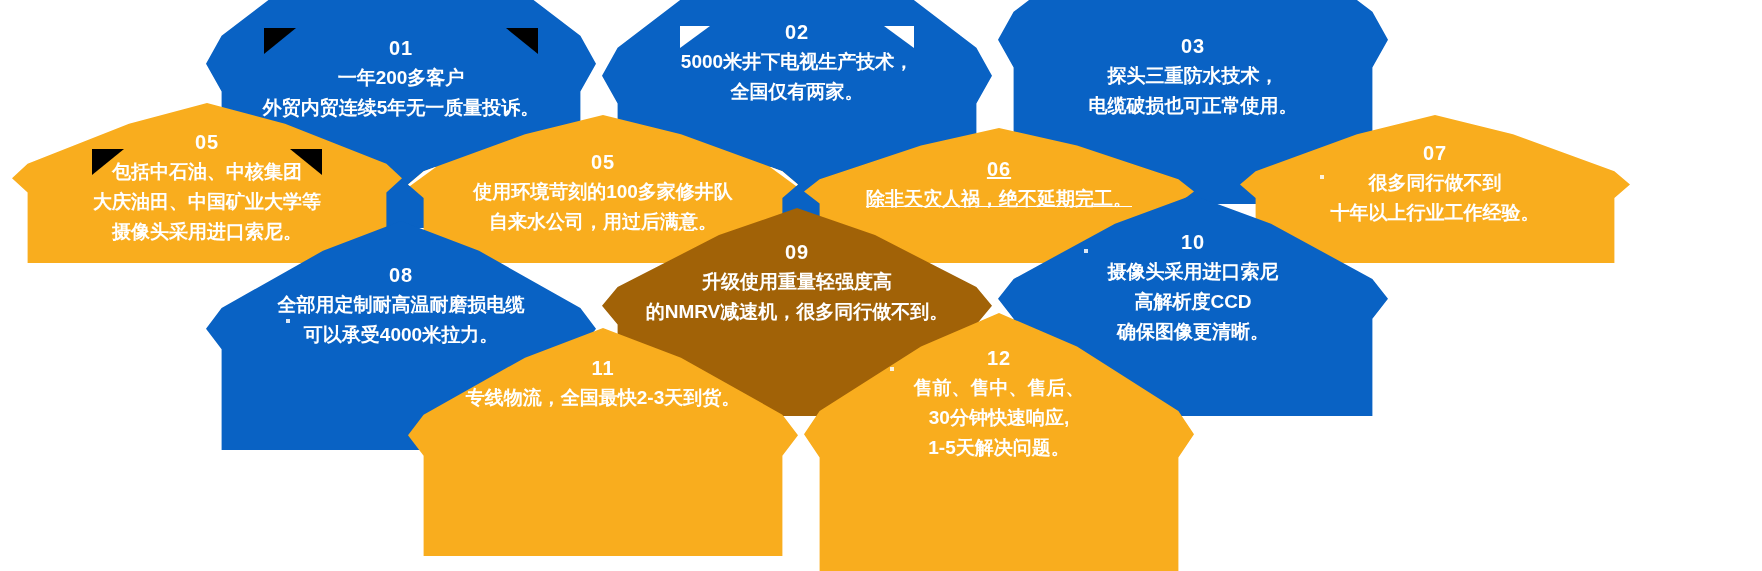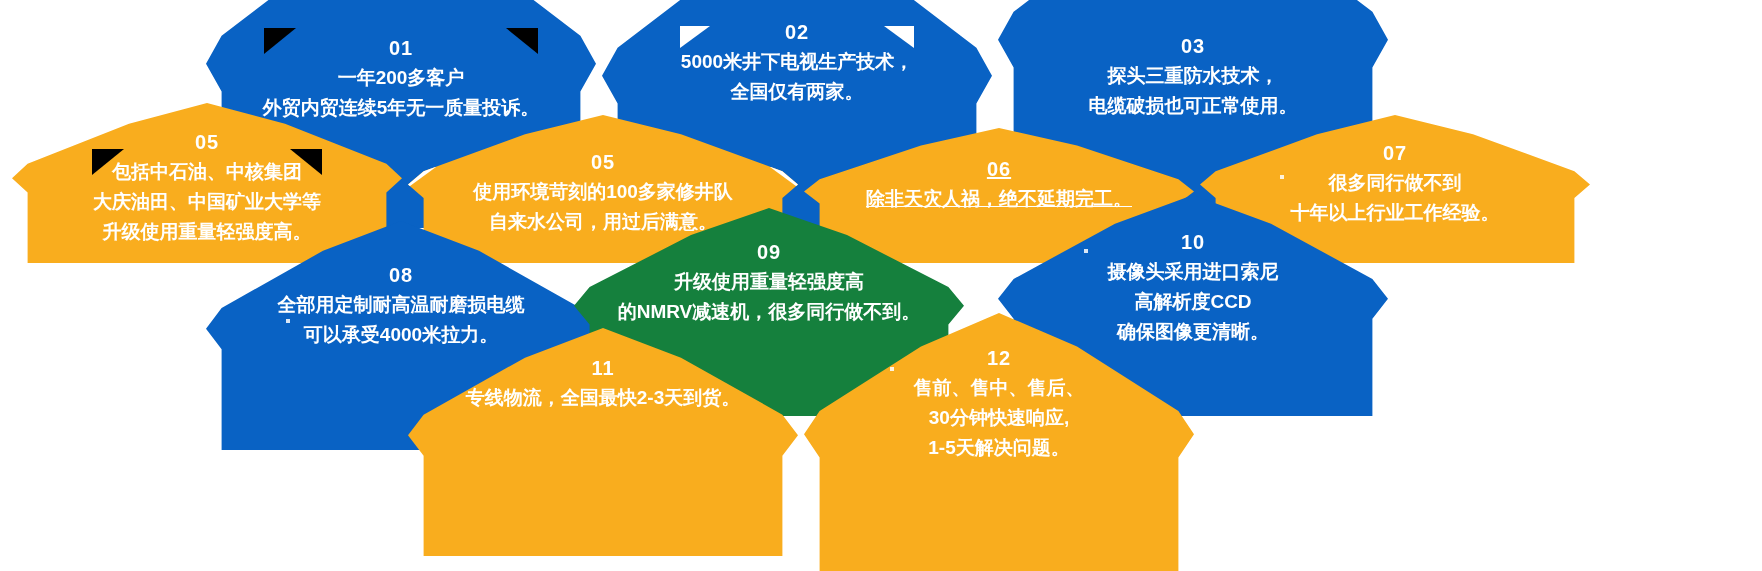--- a/index.html
+++ b/index.html
@@ -159,21 +159,21 @@
   </div>
 
   <div class="tile orange" style="left: 12px; top: 103px; width: 390px; height: 160px; z-index: 5; background: rgb(249, 173, 30);">
     <span class="wedge dark-l" style="left:80px; top:46px;"></span>
     <span class="wedge dark-r" style="right:80px; top:46px;"></span>
     <div class="tile-body" style="top:27px;">
       <div class="tile-num">05</div>
       <div class="tile-lines">
         <span class="ln">包括中石油、中核集团</span>
         <span class="ln">大庆油田、中国矿业大学等</span>
-        <span class="ln">升级使用重量轻强度高。</span>
+        <span class="ln">摄像头采用进口索尼。</span>
       </div>
     </div>
   </div>
 
   <div class="tile orange" style="left: 408px; top: 115px; width: 390px; height: 148px; z-index: 5; background: rgb(249, 173, 30);">
     <span class="wedge light-l" style="left:-2px; top:52px;"></span>
     <span class="wedge light-r" style="right:-2px; top:52px;"></span>
     <div class="tile-body" style="top:35px;">
       <div class="tile-num">05</div>
       <div class="tile-lines">
@@ -185,21 +185,21 @@
 
   <div class="tile orange" style="left: 804px; top: 128px; width: 390px; height: 135px; z-index: 5; background: rgb(249, 173, 30);">
     <div class="tile-body" style="top:29px;text-decoration:underline;">
       <div class="tile-num">06</div>
       <div class="tile-lines">
         <span class="ln">除非天灾人祸，绝不延期完工。</span>
       </div>
     </div>
   </div>
 
-  <div class="tile orange" style="left: 1200px; top: 115px; width: 390px; height: 148px; z-index: 5; background: rgb(249, 173, 30);">
+  <div class="tile orange" style="left: 1240px; top: 115px; width: 390px; height: 148px; z-index: 5; background: rgb(249, 173, 30);">
     <span class="wedge dot" style="left:80px; top:60px;"></span>
     <div class="tile-body" style="top:26px;">
       <div class="tile-num">07</div>
       <div class="tile-lines">
         <span class="ln">很多同行做不到</span>
         <span class="ln">十年以上行业工作经验。</span>
       </div>
     </div>
   </div>
 
@@ -207,21 +207,21 @@
     <span class="wedge dot" style="left:80px; top:98px;"></span>
     <div class="tile-body" style="top:42px;">
       <div class="tile-num">08</div>
       <div class="tile-lines">
         <span class="ln">全部用定制耐高温耐磨损电缆</span>
         <span class="ln">可以承受4000米拉力。</span>
       </div>
     </div>
   </div>
 
-  <div class="tile blue" style="left: 574px; top: 208px; width: 390px; height: 208px; z-index: 7; background: #15803d;">
+  <div class="tile blue" style="left: 602px; top: 208px; width: 390px; height: 208px; z-index: 7; background: #a16207;">
     <span class="wedge light-l" style="left:-2px; top:48px;"></span>
     <span class="wedge light-r" style="right:-2px; top:48px;"></span>
     <div class="tile-body" style="top:32px;">
       <div class="tile-num">09</div>
       <div class="tile-lines">
         <span class="ln">升级使用重量轻强度高</span>
         <span class="ln">的NMRV减速机，很多同行做不到。</span>
       </div>
     </div>
   </div>

